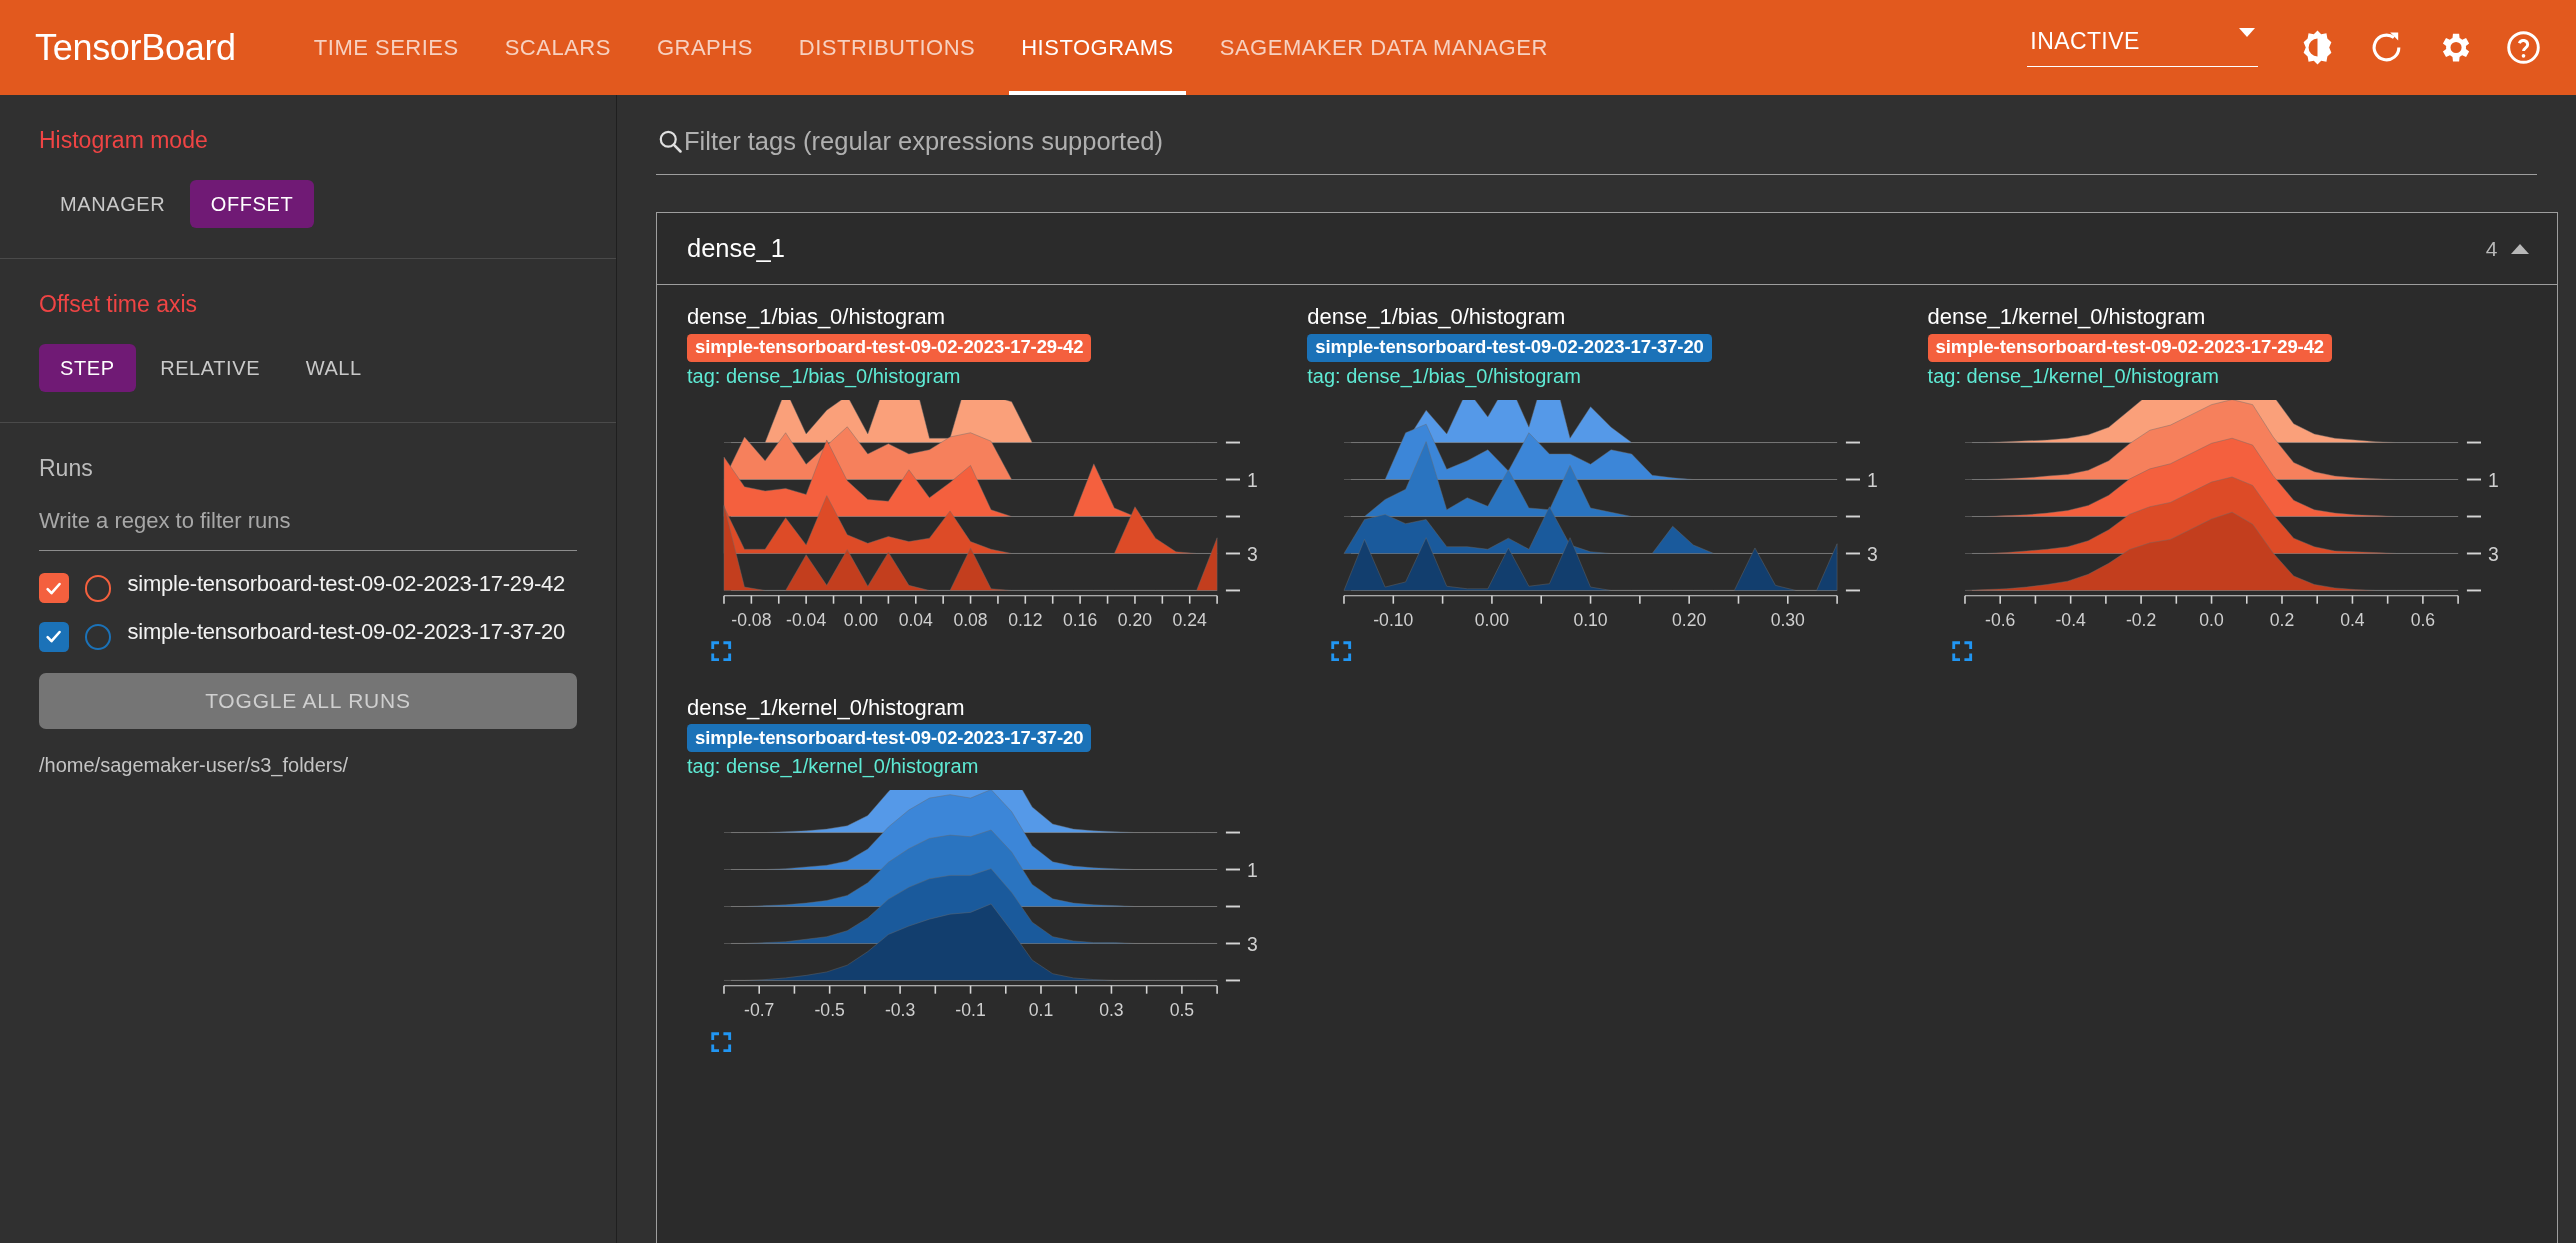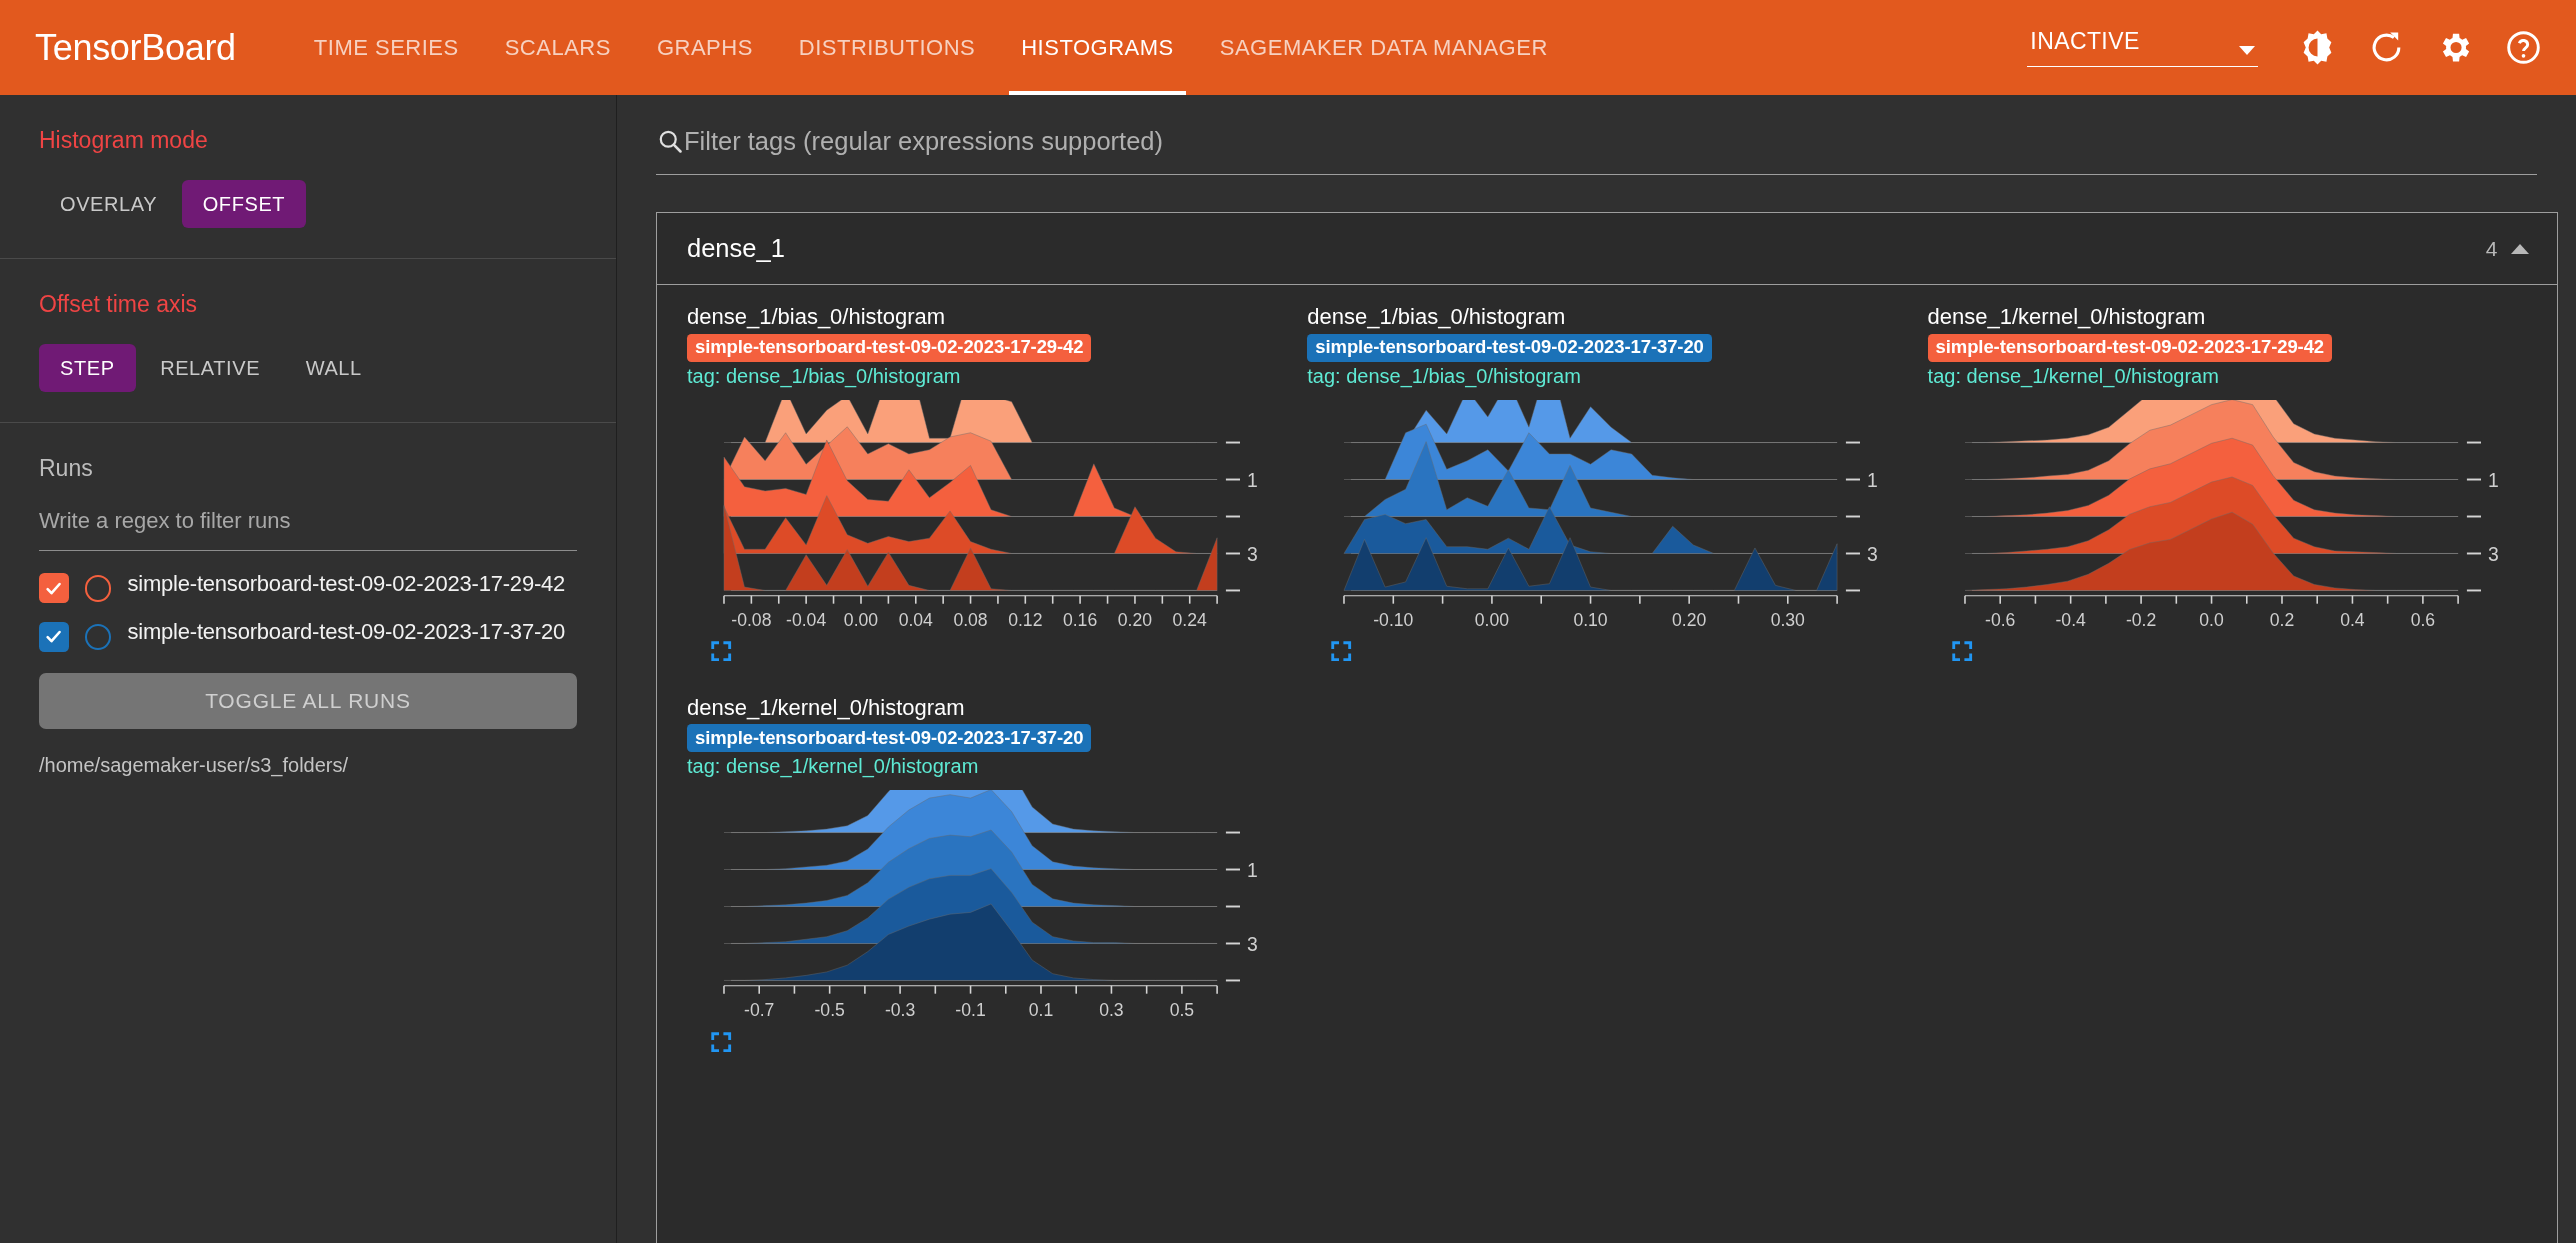--- a/index.html
+++ b/index.html
@@ -45,21 +45,21 @@
     left: 10.6px; right: 10.6px; bottom: 0;
     height: 4.4px; background: #ffffff;
   }
   .header-right {
     margin-left: auto;
     display: flex;
     align-items: center;
     gap: 26.4px;
   }
   .status-select {
-    display: flex; align-items: flex-end;
+    display: flex; align-items: flex-start;
     gap: 99px;
     border-bottom: 1.8px solid #ffffff;
     padding: 0 3.5px 10.6px 3.5px;
     color: #ffffff;
     font-size: 23px;
     letter-spacing: 0.4px;
     cursor: pointer;
     min-width: 208px;
     margin-right: 12.3px;
   }
@@ -310,21 +310,21 @@
   </div>
 </div>
 
 <div class="body">
 
   <div class="sidebar">
 
     <div class="sec">
       <div class="sec-title">Histogram mode</div>
       <div class="toggle-row">
-        <button class="tbtn">OVERLAY</button>
+        <button class="tbtn">MANAGER</button>
         <button class="tbtn sel">OFFSET</button>
       </div>
     </div>
 
     <div class="sec">
       <div class="sec-title">Offset time axis</div>
       <div class="toggle-row">
         <button class="tbtn sel">STEP</button>
         <button class="tbtn">RELATIVE</button>
         <button class="tbtn">WALL</button>

